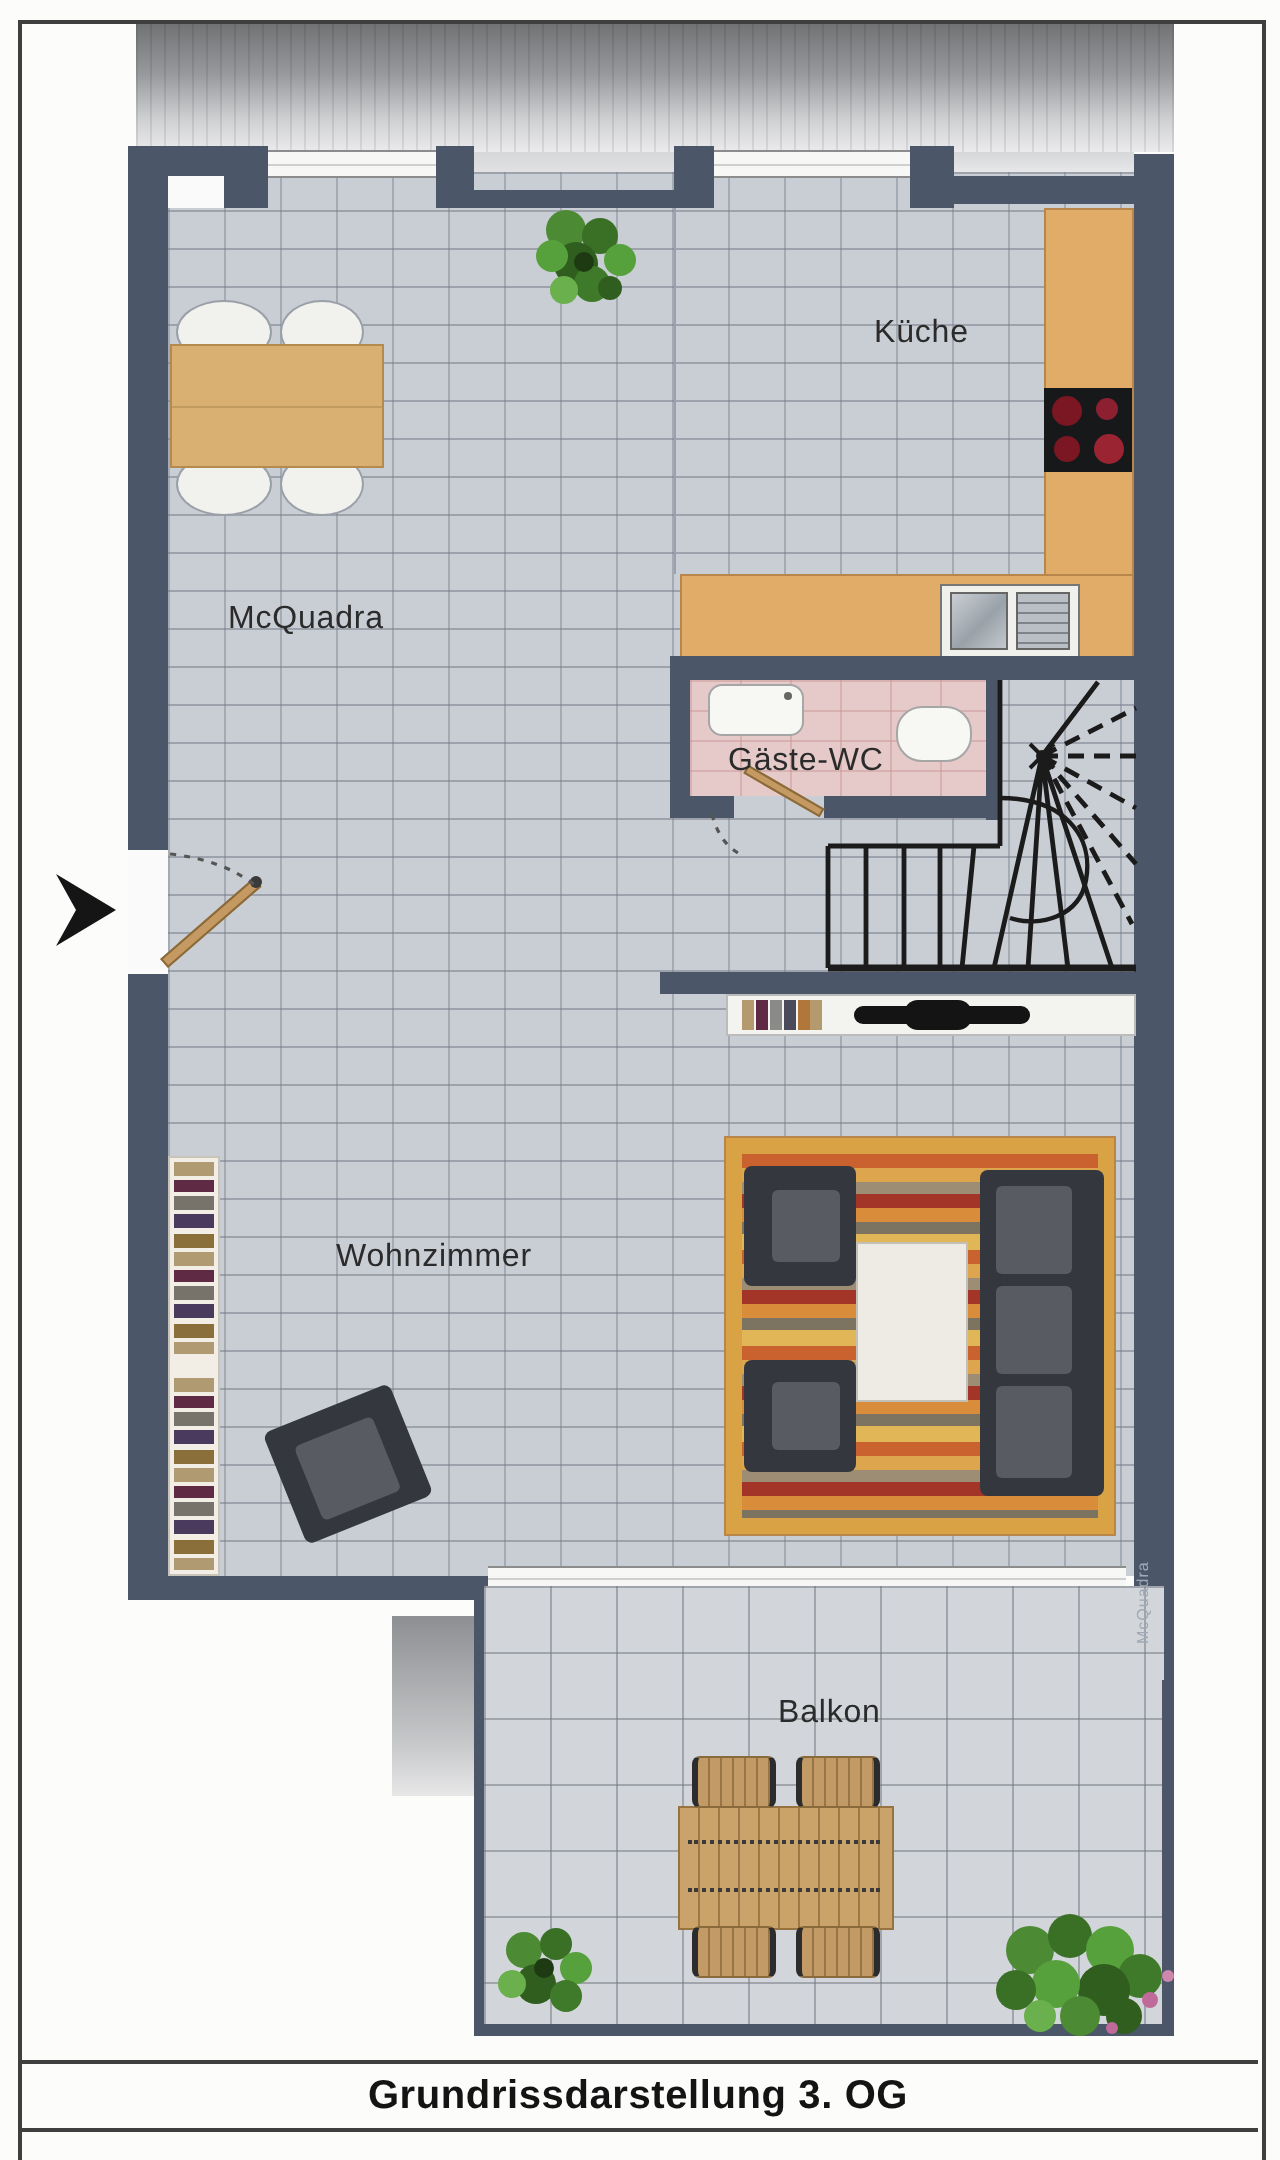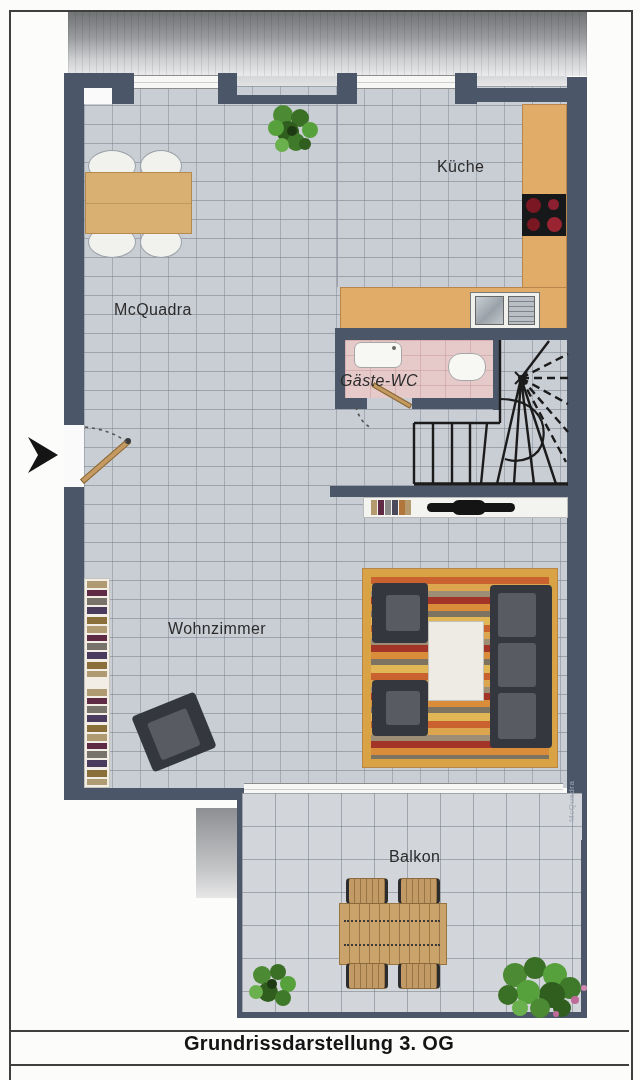--- a/index.html
+++ b/index.html
@@ -73,21 +73,21 @@
   .b-table{left:339px;top:903px;width:108px;height:62px;background:#c9a36a;border:1px solid #97743f;box-sizing:border-box;
     background-image:repeating-linear-gradient(90deg,transparent 0 9px,rgba(120,85,40,.55) 9px 10px);}
   .b-dots{position:absolute;left:4px;width:96px;border-top:2px dotted #3a3a3a;}
   .b-chair{position:absolute;width:42px;height:26px;background:#c29a66;border:1px solid #8a6a3a;
     border-left:3px solid #2c2c2c;border-right:3px solid #2c2c2c;border-radius:4px;box-sizing:border-box;
     background-image:repeating-linear-gradient(90deg,transparent 0 5px,rgba(110,80,40,.5) 5px 6px);}
   .door-leaf{background:var(--wood,#c49a62);border:1px solid #8a6a3a;box-sizing:border-box;}
   .watermark{left:567px;top:762px;width:19px;height:78px;color:#9fa8b4;font-size:8px;
     writing-mode:vertical-rl;transform:rotate(180deg);letter-spacing:.5px;text-align:center;overflow:hidden;}
   .title-bar{left:9px;top:1030px;width:620px;height:32px;border-top:2px solid #3f3f3f;border-bottom:2px solid #3f3f3f;
-    display:flex;justify-content:center;font-size:20px;font-weight:bold;color:#141414;letter-spacing:.3px;}
+    display:flex;align-items:center;justify-content:center;font-size:20px;font-weight:bold;color:#141414;letter-spacing:.3px;}
   svg.overlay{position:absolute;left:0;top:0;pointer-events:none;}
 </style>
 </head>
 <body>
 
 <div id="page">
 
   <div class="abs grad-top"></div>
   <div class="abs recess-fill" style="left:237px;top:76px;width:100px;height:20px;"></div>
   <div class="abs recess-fill" style="left:477px;top:76px;width:90px;height:13px;"></div>
@@ -249,21 +249,21 @@
       <circle cx="562" cy="1008" r="9" fill="#2f5e1e"></circle>
         <circle cx="520" cy="1008" r="8" fill="#6ab04c"></circle>
       <circle cx="575" cy="1000" r="4" fill="#c06a9a"></circle>
         <circle cx="584" cy="988" r="3" fill="#d087ae"></circle>
       <circle cx="556" cy="1014" r="3" fill="#c06a9a"></circle>
     </g>
   </svg>
 
   <span class="abs room-label" style="left:437px;top:158px;">Küche</span>
   <span class="abs room-label" style="left:114px;top:301px;">McQuadra</span>
-  <span class="abs room-label" style="left:340px;top:372px;font-style:italic;">Gäste-WC</span>
+  <span class="abs room-label" style="left:364px;top:372px;">Gäste-WC</span>
   <span class="abs room-label" style="left:168px;top:620px;">Wohnzimmer</span>
   <span class="abs room-label" style="left:389px;top:848px;">Balkon</span>
   <span class="abs watermark">McQuadra</span>
 
   <div class="abs title-bar">
     <span>Grundrissdarstellung 3. OG</span>
   </div>
 
   <div class="abs" id="frame"></div>
 </div>

